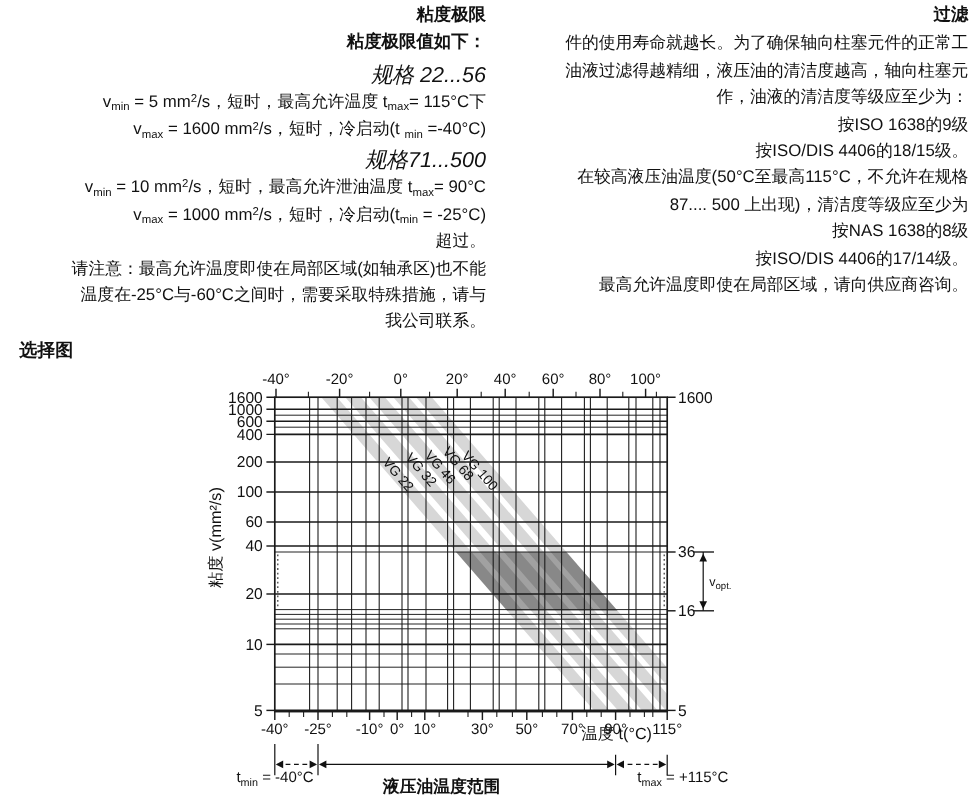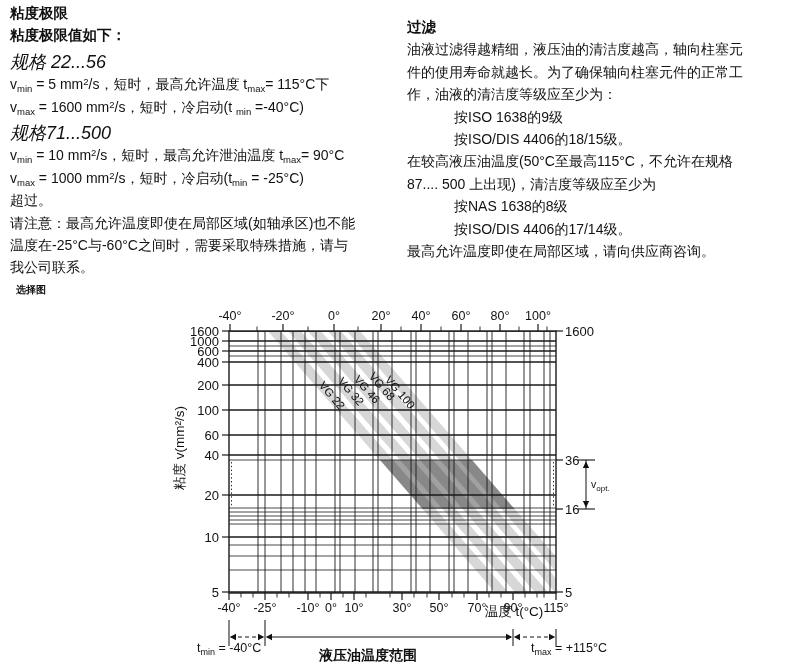--- a/index.html
+++ b/index.html
@@ -1,27 +1,27 @@
 <!DOCTYPE html>
 <html><head>
 <meta charset="utf-8">
 <style>
   html,body{margin:0;padding:0;background:#fff;}
   .page{position:relative;width:809px;height:672px;background:#fff;overflow:hidden;
         font-family:"Liberation Sans",sans-serif;color:#111;}
   .col{position:absolute;top:0;white-space:nowrap;}
-  .col p{margin:0;line-height:22.4px;font-size:14px;}
+  .col p{margin:0;line-height:22.4px;font-size:14px;text-align:right;}
   .col .h{font-weight:bold;font-size:14.5px;}
   .col .spec{font-style:italic;font-size:18px;margin-top:4px;}
   .col .indent{padding-left:47px;}
   .col.left{left:10px;top:2px;width:395px;}
-  .col.right{left:407px;top:16px;width:400px;}
+  .col.right{left:407px;top:2px;width:400px;}
   sub{font-size:9.5px;vertical-align:-3px;line-height:0;}
   sup{font-size:9.5px;vertical-align:4px;line-height:0;}
-  .chart-heading{position:absolute;left:16px;top:283px;margin:0;font-size:10px;font-weight:bold;}
+  .chart-heading{position:absolute;left:16px;top:283px;margin:0;font-size:15px;font-weight:bold;}
   .chart-wrap{position:absolute;left:0;top:300px;width:809px;height:372px;}
   svg text{font-family:"Liberation Sans",sans-serif;}
 </style>
 </head>
 <body>
 
 <div class="page">
 
   <div class="col left">
     <p class="h">粘度极限</p>
@@ -33,22 +33,22 @@
     <p>v<sub>min</sub> = 10 mm<sup>2</sup>/s，短时，最高允许泄油温度 t<sub>max</sub>= 90°C</p>
     <p>v<sub>max</sub> = 1000 mm<sup>2</sup>/s，短时，冷启动(t<sub>min</sub> = -25°C)</p>
     <p>超过。</p>
     <p>请注意：最高允许温度即使在局部区域(如轴承区)也不能</p>
     <p>温度在-25°C与-60°C之间时，需要采取特殊措施，请与</p>
     <p>我公司联系。</p>
   </div>
 
   <div class="col right">
     <p class="h">过滤</p>
+    <p>件的使用寿命就越长。为了确保轴向柱塞元件的正常工</p>
     <p>油液过滤得越精细，液压油的清洁度越高，轴向柱塞元</p>
-    <p>件的使用寿命就越长。为了确保轴向柱塞元件的正常工</p>
     <p>作，油液的清洁度等级应至少为：</p>
     <p class="indent">按ISO 1638的9级</p>
     <p class="indent">按ISO/DIS 4406的18/15级。</p>
     <p>在较高液压油温度(50°C至最高115°C，不允许在规格</p>
     <p>87.... 500 上出现)，清洁度等级应至少为</p>
     <p class="indent">按NAS 1638的8级</p>
     <p class="indent">按ISO/DIS 4406的17/14级。</p>
     <p>最高允许温度即使在局部区域，请向供应商咨询。</p>
   </div>
 

